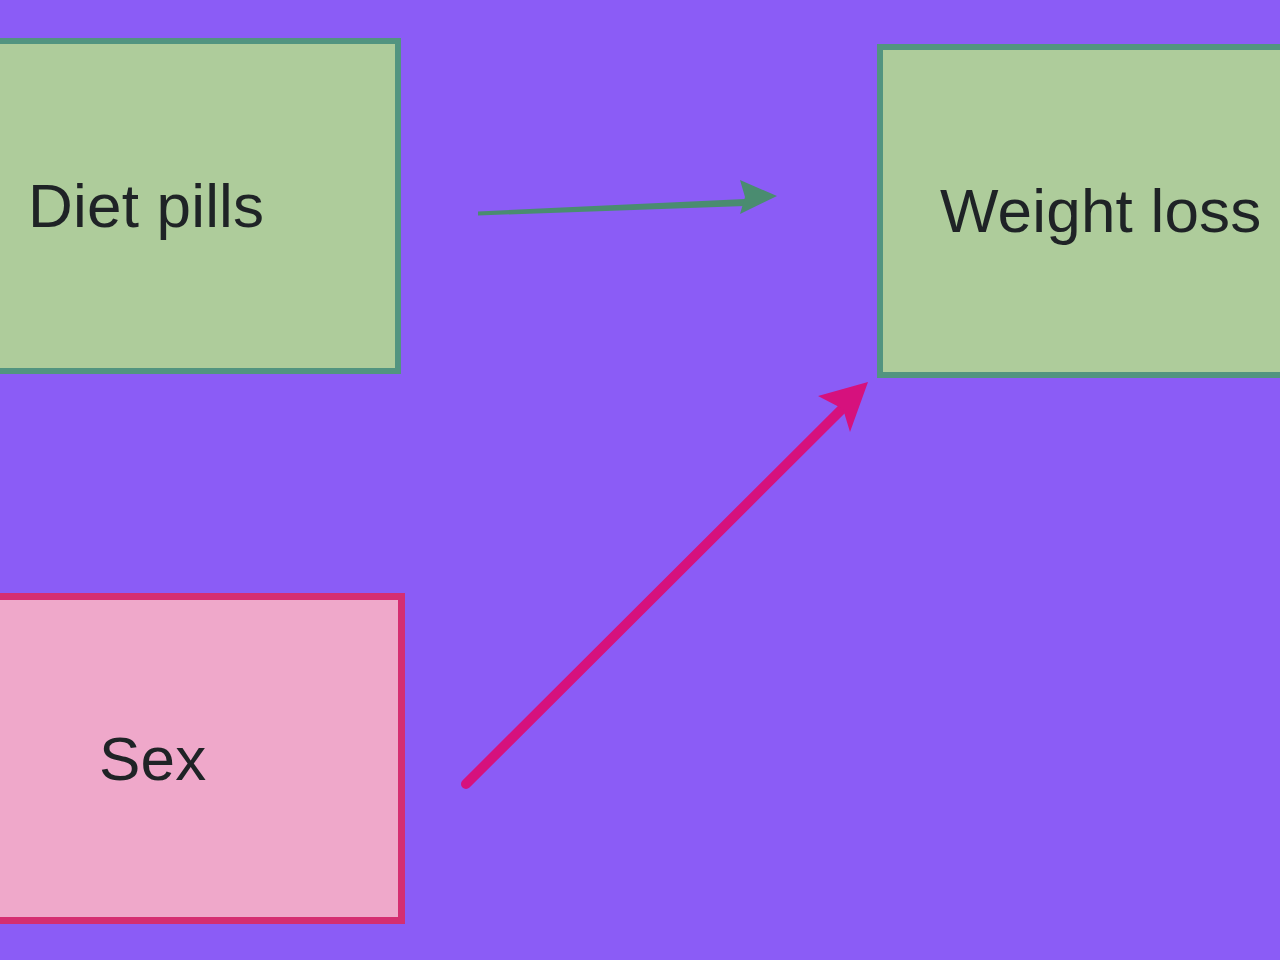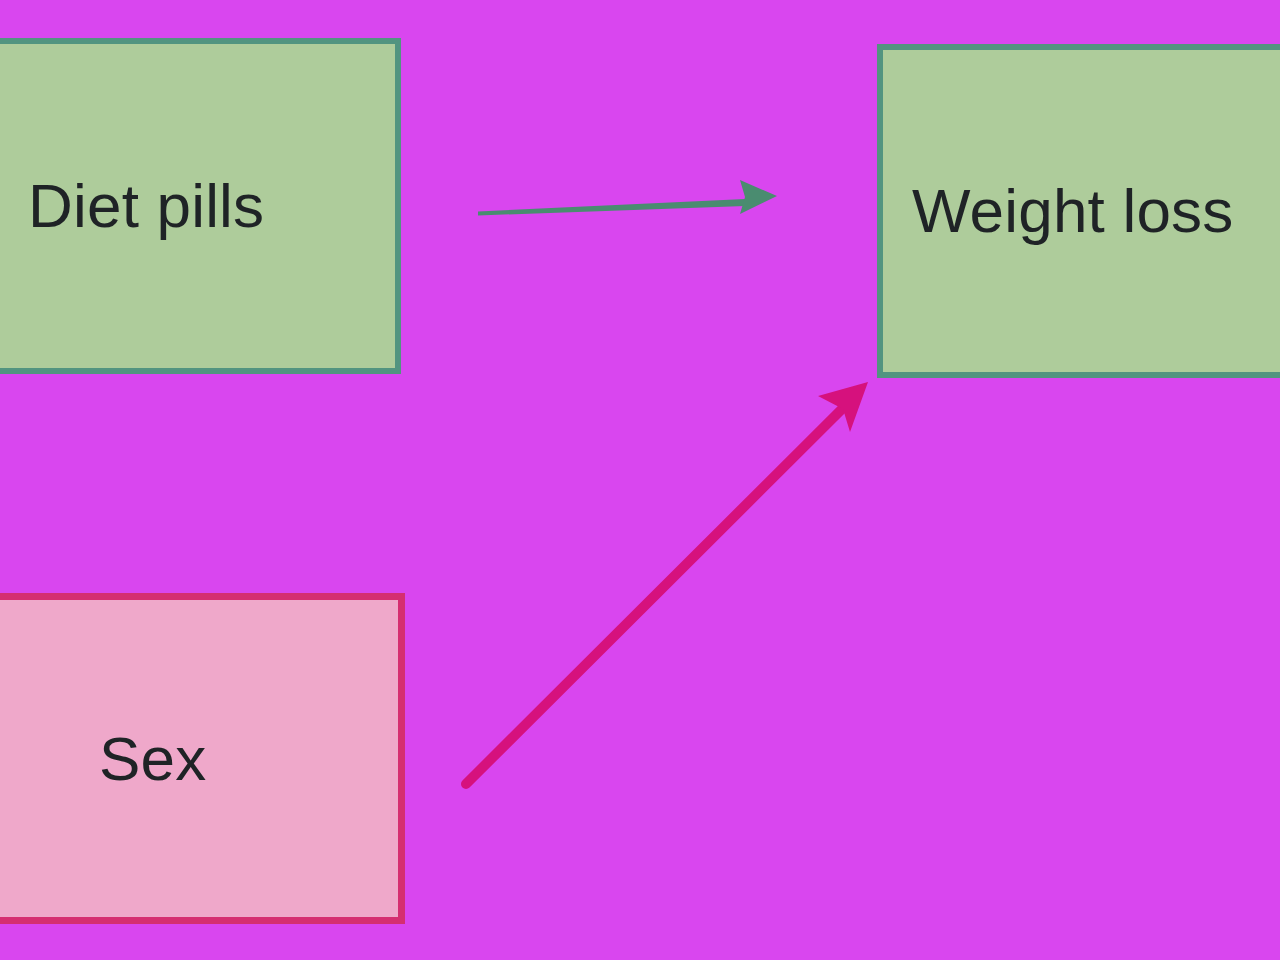--- a/index.html
+++ b/index.html
@@ -4,21 +4,21 @@
 <style>
   html, body {
     margin: 0;
     padding: 0;
     background: #ffffff;
   }
   #canvas {
     position: relative;
     width: 1280px;
     height: 960px;
-    background: #d946ef;
+    background: #8b5cf6;
     overflow: hidden;
     font-family: "Liberation Sans", sans-serif;
   }
   .node {
     position: absolute;
     box-sizing: border-box;
     display: flex;
     align-items: center;
     overflow: visible;
     white-space: nowrap;
@@ -41,21 +41,21 @@
   #node-diet-pills .node-label { padding-left: 34px; }
 
   #node-weight-loss {
     left: 877px;
     top: 44px;
     width: 430px;
     height: 334px;
     background: #aecc9b;
     border: 6px solid #529480;
   }
-  #node-weight-loss .node-label { padding-left: 29px; }
+  #node-weight-loss .node-label { padding-left: 57px; }
 
   #node-sex {
     left: -12px;
     top: 593px;
     width: 417px;
     height: 331px;
     background: #efa8ca;
     border: 7px solid #d52e71;
   }
   #node-sex .node-label { padding-left: 104px; }

